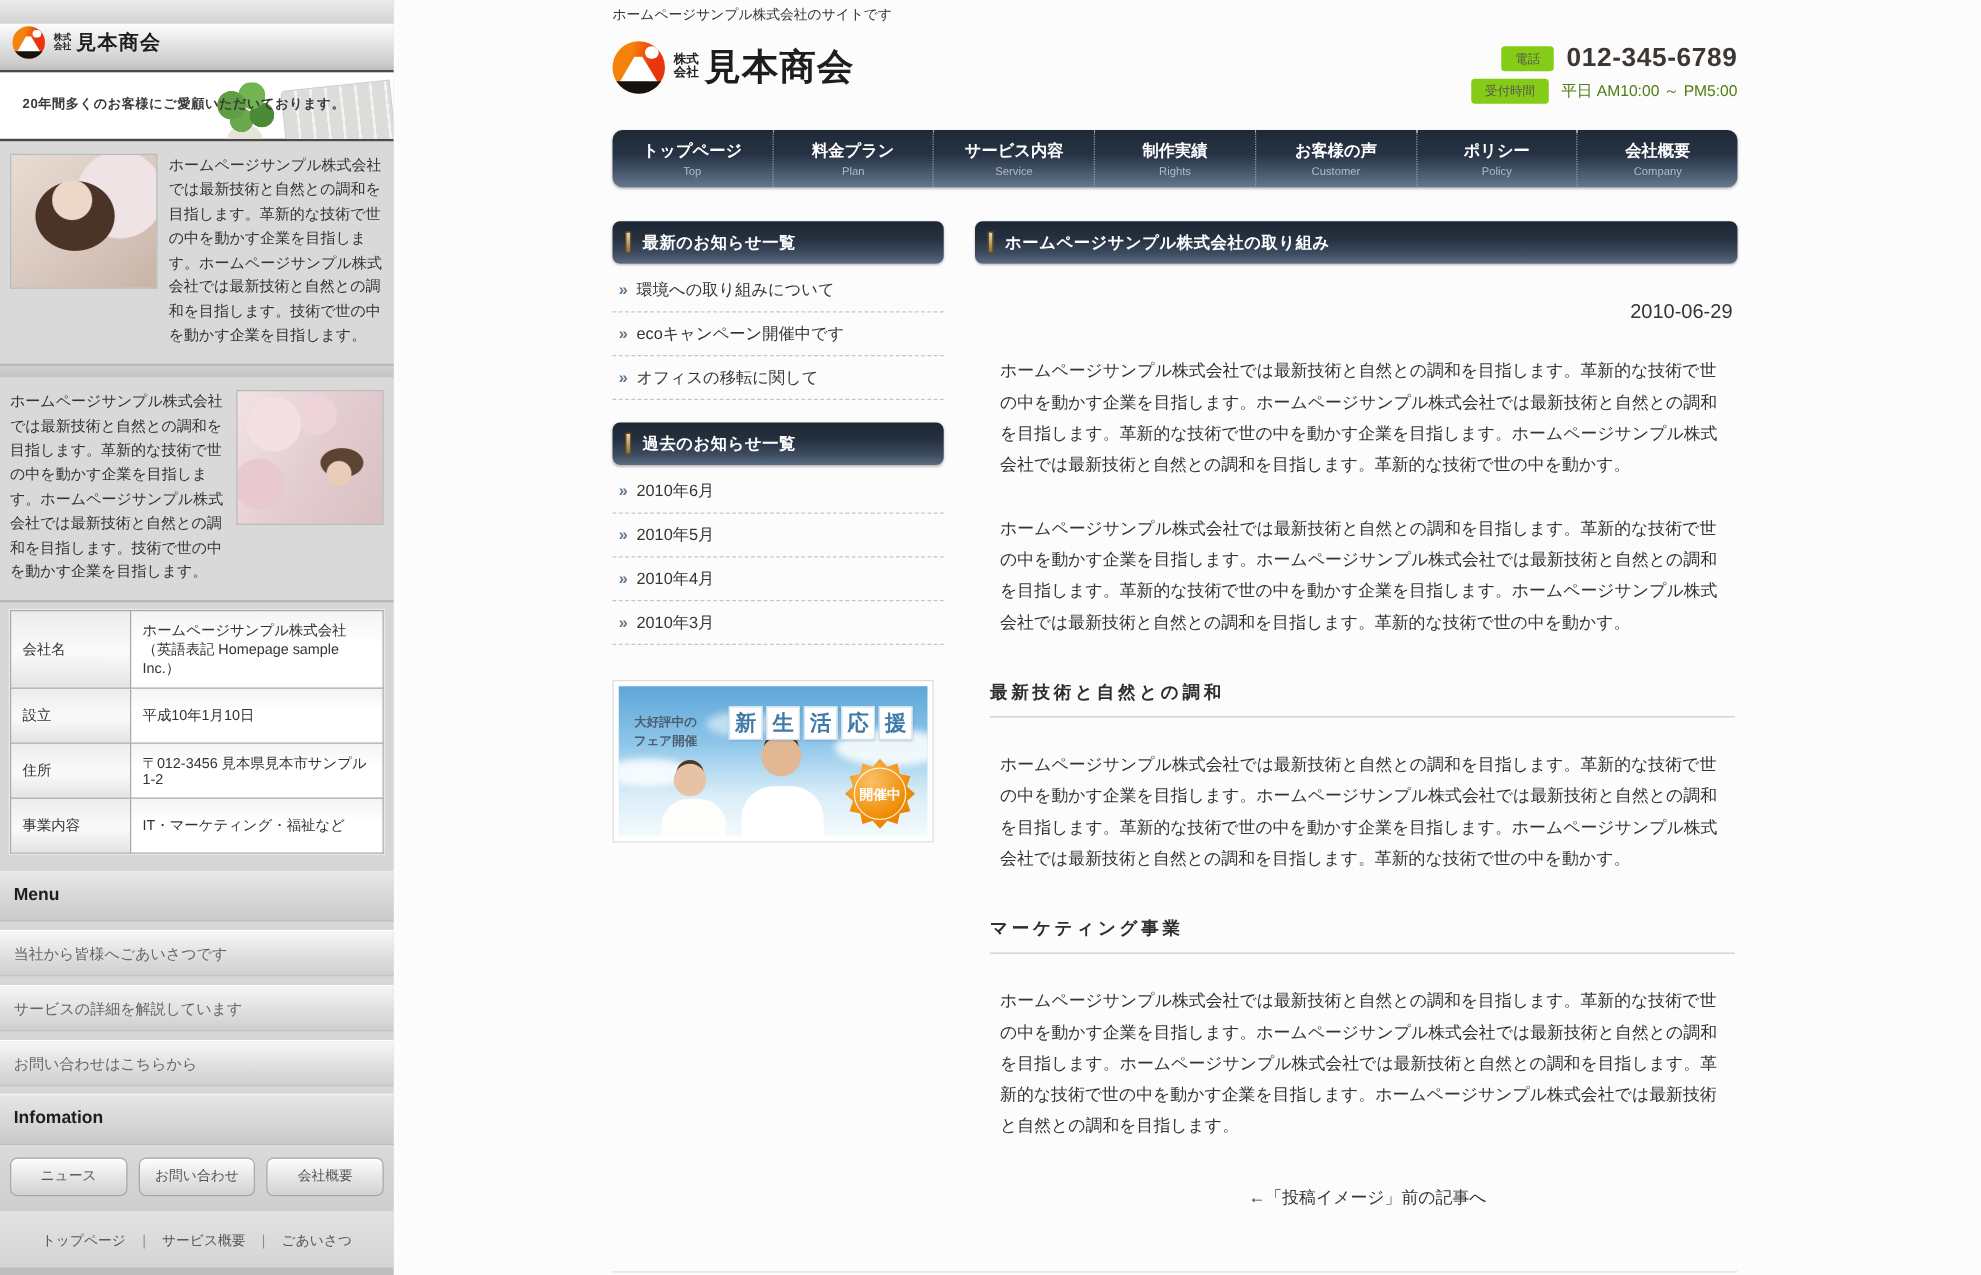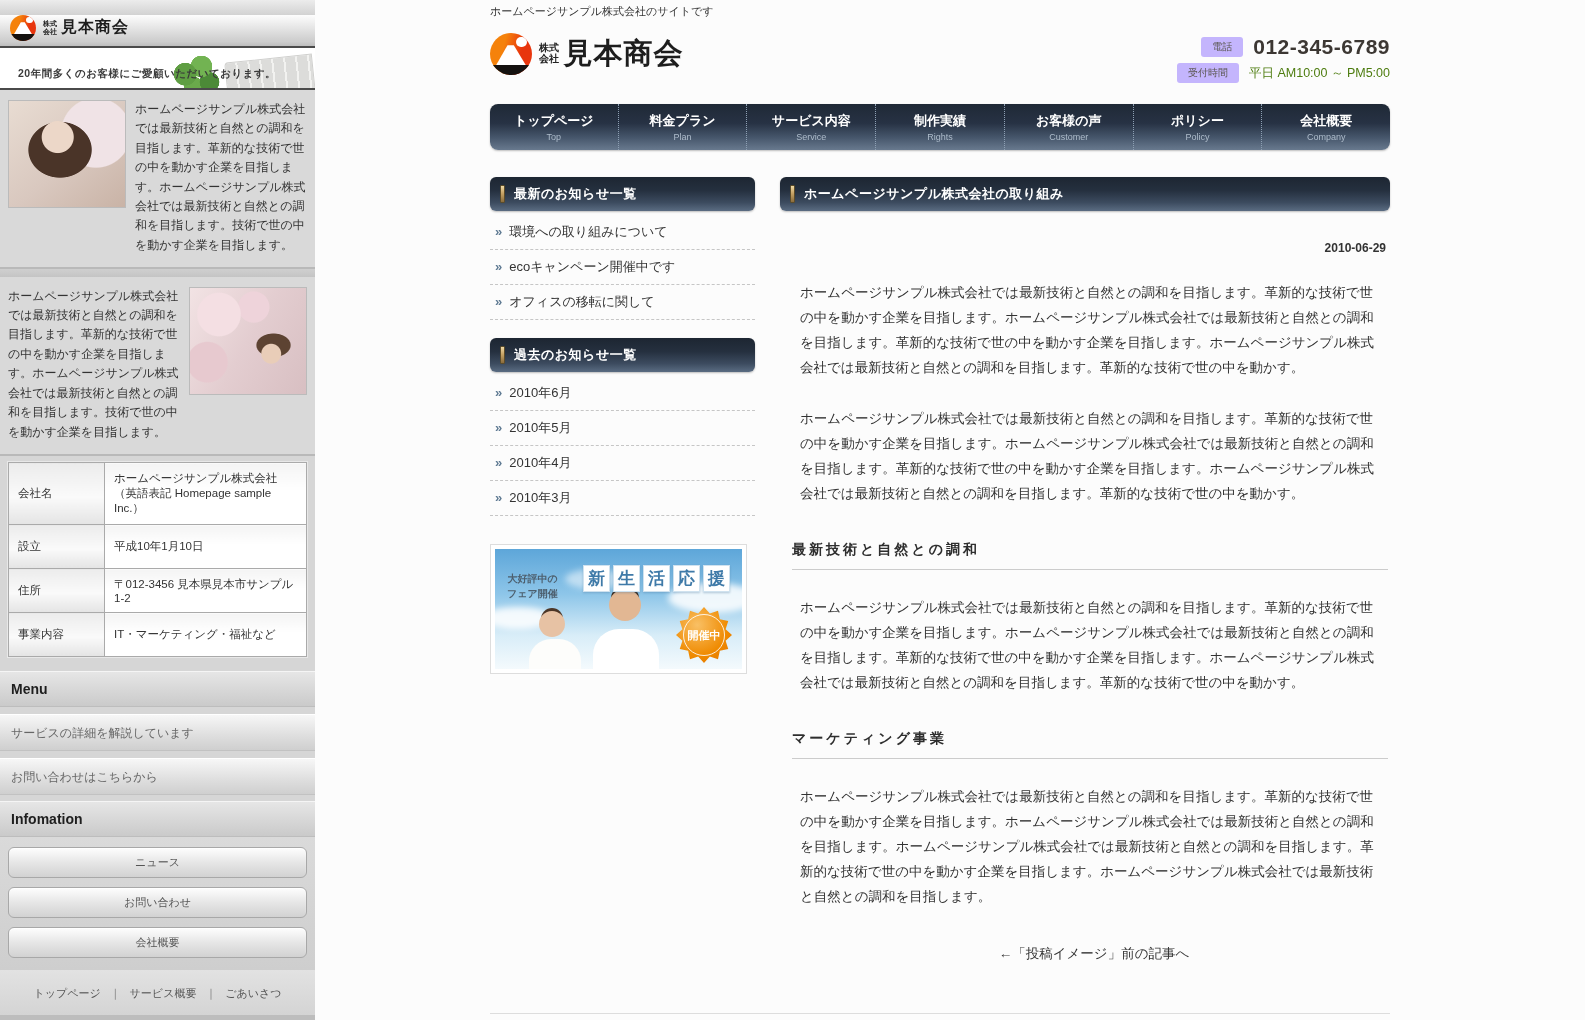--- a/index.html
+++ b/index.html
@@ -82,21 +82,21 @@
   .sb-table tr td { height:44px; }
 
   .sb-heading { height:50px; line-height:34px; padding-left:11px; font-size:14px; font-weight:bold;
     color:#1e1e1e; background:linear-gradient(#e6e6e6,#cacaca); border-top:1px solid #f5f5f5;
     border-bottom:1px solid #bdbdbd; }
   .sb-menu { padding-bottom:6px; }
   .sb-menu-item { display:block; height:37px; line-height:37px; padding-left:11px; margin-top:7px;
     font-size:12px; color:#666; background:linear-gradient(#f7f7f7,#dedede 60%,#cfcfcf);
     border-top:1px solid #fff; border-bottom:1px solid #c2c2c2; }
   .sb-buttons { display:flex; gap:9px; padding:10px 8px 12px;
-    background:linear-gradient(#dadada,#cecece);flex-direction:column; }
+    background:linear-gradient(#dadada,#cecece); }
   .sb-btn { flex:1; height:31px; line-height:29px; text-align:center; font-size:11px; color:#555;
     background:linear-gradient(#fefefe,#e6e6e6 50%,#d2d2d2); border:1px solid #a8a8a8;
     border-radius:6px; box-shadow:0 1px 1px rgba(255,255,255,.9) inset; }
   .sb-footlinks { text-align:center; font-size:11px; color:#555; padding:16px 0 14px;
     background:linear-gradient(#e2e2e2,#d4d4d4); }
   .sb-footlinks a { color:#555; }
   .sb-footlinks .sep { margin:0 6px; color:#777; }
   .sb-copy { margin-top:auto; height:28px; line-height:28px; background:#757575; color:#fff;
     text-align:center; font-size:11px; }
   .sb-copy-bottom { height:8px; background:#bdbdbd; }
@@ -104,21 +104,21 @@
   
   .main { position:absolute; left:490px; top:0; width:900px; }
   .site-desc { font-size:11px; color:#333; padding-top:4px; }
 
   .mheader { position:relative; margin-top:14px; height:58px; }
   .mheader .logo-ic { width:42px; height:42px; }
   .mheader .logo-prefix { font-size:10px; }
   .mheader .logo-name { font-size:29px; }
   .phone-block { position:absolute; right:0; top:2px; text-align:right; }
   .phone-row { display:flex; align-items:center; justify-content:flex-end; }
-  .badge { display:inline-block; background:#c4b5fd; color:#5a5650; font-size:10px;
+  .badge { display:inline-block; background:#84cc16; color:#5a5650; font-size:10px;
     border-radius:3px; padding:3px 11px; margin-right:10px; }
   .phone-number { font-size:21px; font-weight:bold; color:#3c3733; letter-spacing:0.5px;
     font-family:"Liberation Sans","DejaVu Sans",sans-serif; }
   .phone-row.hours { margin-top:4px; }
   .hours-value { font-size:12.5px; color:#4d7c0f; }
 
   .nav { margin-top:13px; height:46px; display:flex; border-radius:8px; overflow:hidden;
     background:linear-gradient(#20293596 , #202935),
                linear-gradient(180deg,#1f2936 0%,#273244 42%,#45556a 72%,#68798e 100%);
     background:linear-gradient(180deg,#1f2936 0%,#273244 42%,#45556a 72%,#68798e 100%);
@@ -173,21 +173,21 @@
     background:#e7c2a4; box-shadow:0 -5px 0 -2px #4c3627; }
   .p1 .body { position:absolute; left:0; bottom:0; width:52px; height:34px;
     border-radius:22px 22px 0 0; background:#fdfdfb; }
   .p2 { left:98px; bottom:-4px; width:66px; height:84px; }
   .p2 .head { position:absolute; left:16px; top:0; width:32px; height:32px; border-radius:50%;
     background:#e2b793; box-shadow:0 -6px 0 -2px #3c2b1e; }
   .p2 .body { position:absolute; left:0; bottom:0; width:66px; height:44px;
     border-radius:26px 26px 0 0; background:#ffffff; }
 
   
-  .article-date { text-align:right; font-size:12px; font-weight:bold; color:#333;
+  .article-date { text-align:right; font-size:16px; font-weight:normal; color:#333;
     margin:30px 4px 0 0; }
   .article-body { padding:0 2px 0 20px; }
   .article-body p { font-size:13.5px; line-height:1.85; color:#333; margin-top:26px;
     padding-right:6px; }
   .sec-head { margin-top:34px; padding:0 0 10px 0; font-size:14px; font-weight:bold;
     letter-spacing:3px; color:#2e2e2e; border-bottom:1px solid #ccc; margin-left:-8px; }
   .prev-link { display:block; text-align:center; margin-top:36px; font-size:13.5px; color:#333; }
 
   
   .footer-sep { border-top:1px solid #ddd; margin-top:50px; }
@@ -252,20 +252,21 @@
     </tr>
     <tr>
       <td class="lbl">事業内容</td>
       <td class="val">IT・マーケティング・福祉など</td>
     </tr>
   </tbody>
     </table>
 
   <div class="sb-heading">Menu</div>
   <div class="sb-menu">
+    <a class="sb-menu-item">当社から皆様へごあいさつです</a>
     <a class="sb-menu-item">サービスの詳細を解説しています</a>
     <a class="sb-menu-item">お問い合わせはこちらから</a>
   </div>
 
   <div class="sb-heading">Infomation</div>
   <div class="sb-buttons">
     <a class="sb-btn">ニュース</a>
     <a class="sb-btn">お問い合わせ</a>
     <a class="sb-btn">会社概要</a>
   </div>

